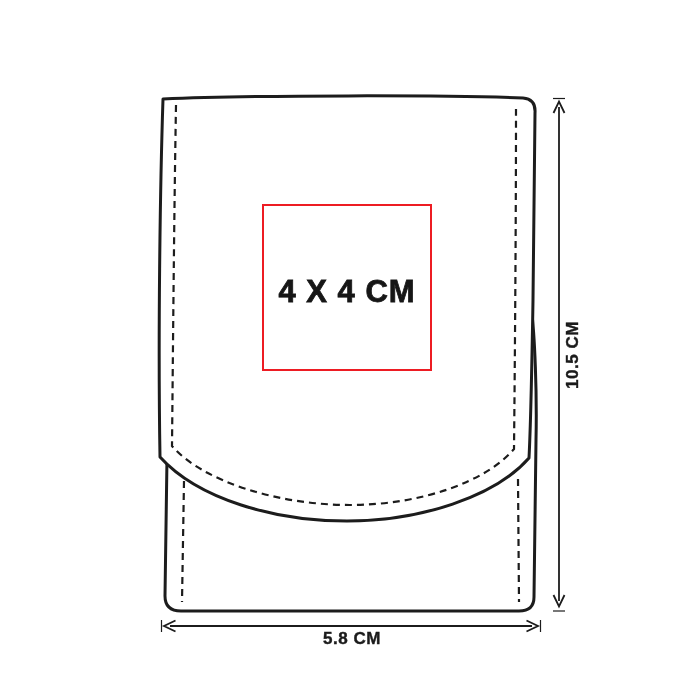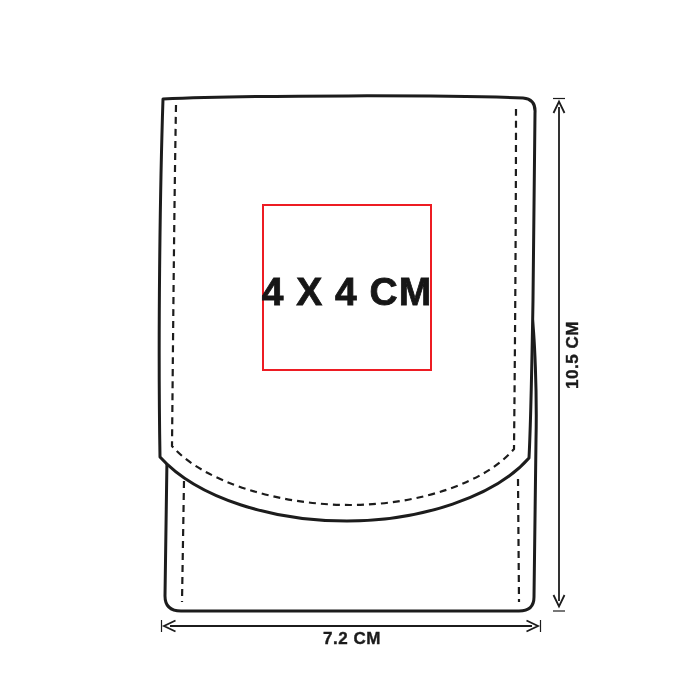--- a/index.html
+++ b/index.html
@@ -19,21 +19,21 @@
   svg{position:absolute;left:0;top:0;}
   .print-area{
     position:absolute;
     left:262px;top:204px;
     width:170px;height:167px;
     box-sizing:border-box;
     border:2.5px solid var(--accent-red);
     display:flex;align-items:center;justify-content:center;
   }
   .print-area-label{
-    font-size:39px;
+    font-size:31px;
     font-weight:700;
     letter-spacing:1px;
     color:#161616;
     padding-top:8px;
     -webkit-text-stroke:0.8px #161616;
     white-space:nowrap;
   }
   .dim-label{
     position:absolute;
     font-size:17px;
@@ -85,15 +85,15 @@
       <line x1="540.5" y1="620" x2="540.5" y2="632" stroke="#1c1c1c" stroke-width="1.2"></line>
     </g>
   </svg>
 
   <div class="print-area">
     <span class="print-area-label">4 X 4 CM</span>
   </div>
 
   <div class="dim-label height">10.5 CM</div>
 
-  <div class="dim-label width">7.2 CM</div>
+  <div class="dim-label width">5.8 CM</div>
 
 </div>
 
 </body></html>

